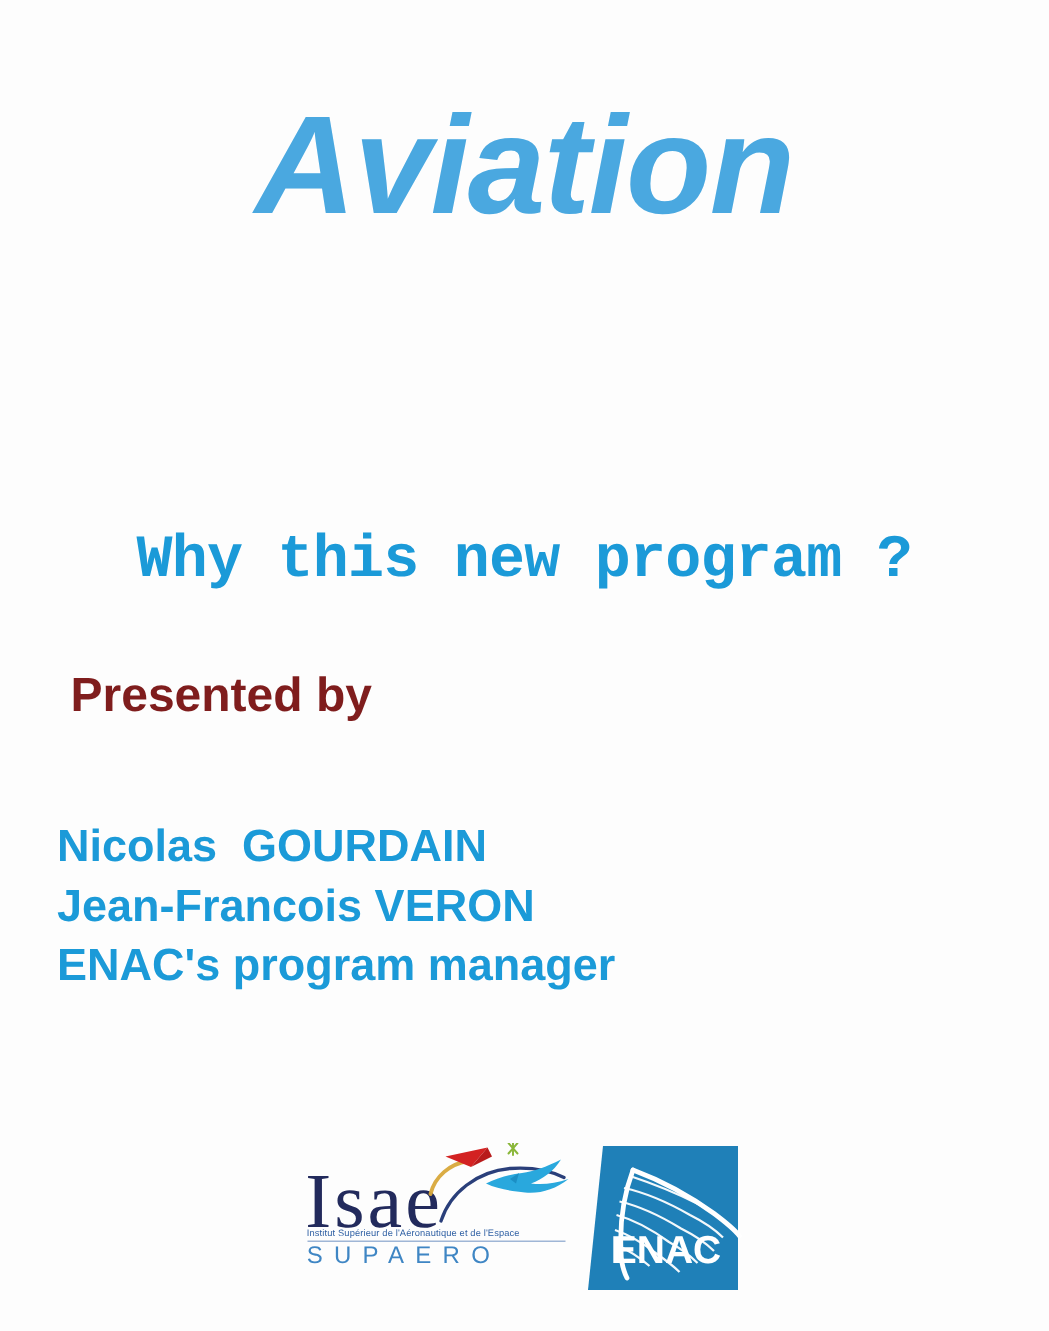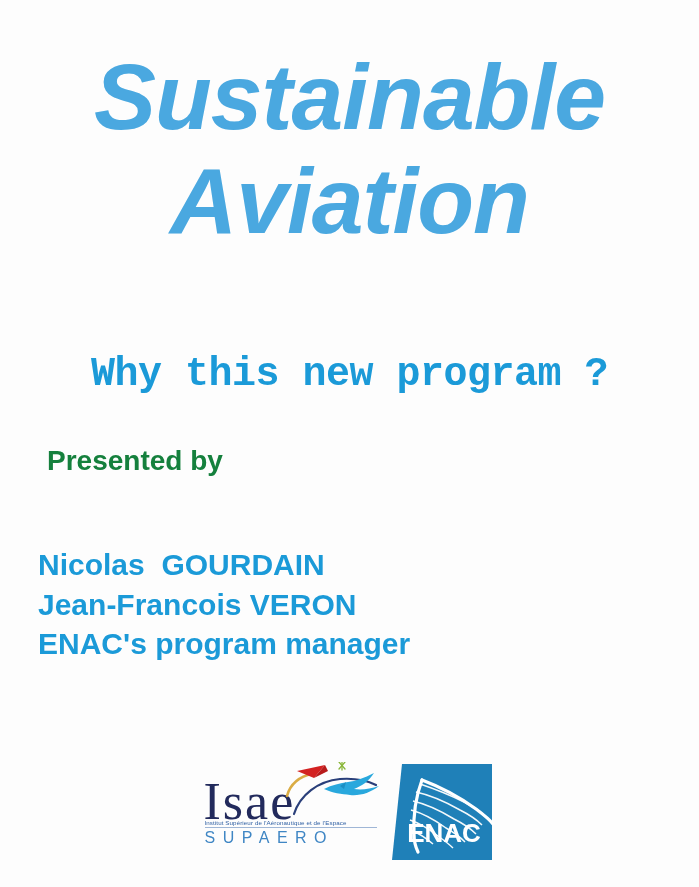--- a/index.html
+++ b/index.html
@@ -62,22 +62,22 @@
     white-space: pre;
   }
 
   
   .presented-by {
     position: absolute;
     left: 47px;
     top: 445px;
     font-family: "Liberation Sans", sans-serif;
     font-weight: bold;
-    font-size: 28px;
-    color: #15803d;
+    font-size: 32px;
+    color: #7f1d1d;
     white-space: pre;
   }
 
   
   .presenters {
     position: absolute;
     left: 38px;
     top: 505px;
     width: 640px;
     margin-top: 40px;
@@ -165,21 +165,20 @@
 
   
   .nosel { user-select: none; }
 </style>
 </head>
 <body>
 
 <div id="slide">
 
   <div class="title-block">
-    <span class="title-line line1 nosel">Sustainable</span>
     <span class="title-line line2 nosel">Aviation</span>
   </div>
 
   <div class="subtitle nosel">Why this new program ?</div>
 
   <div class="presented-by nosel">Presented by</div>
 
   <div class="presenters">
     <span class="presenter-line nosel">Nicolas  GOURDAIN</span>
     <span class="presenter-line nosel">Jean-Francois VERON</span>

